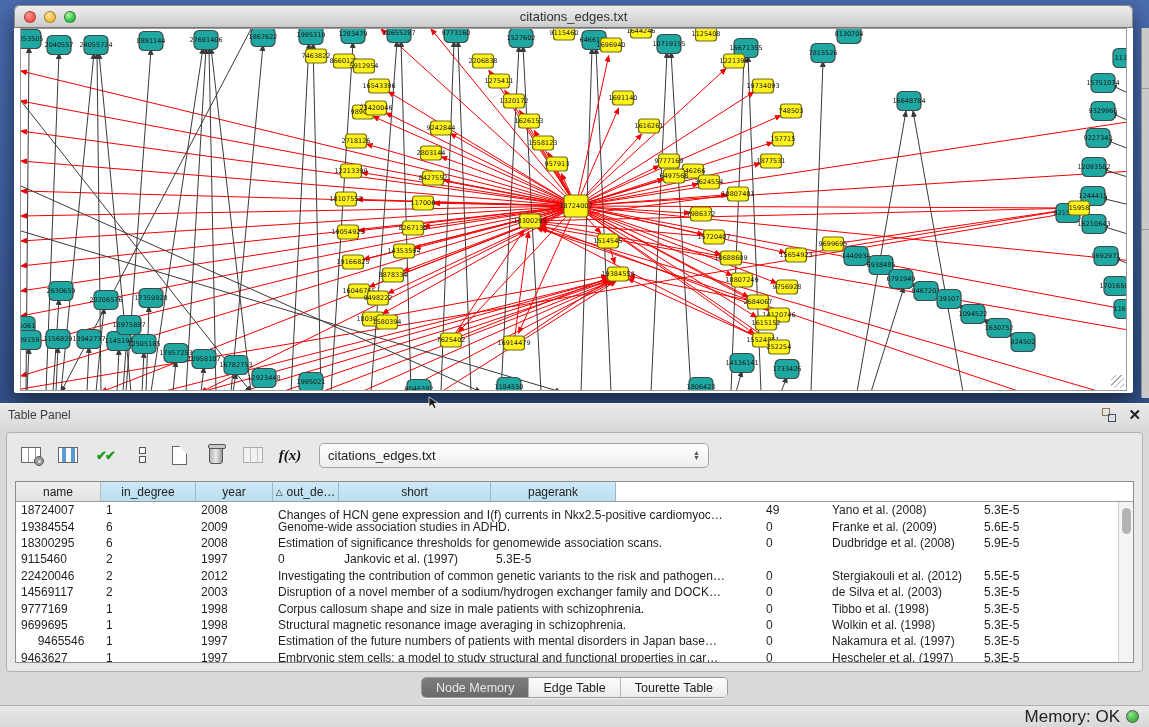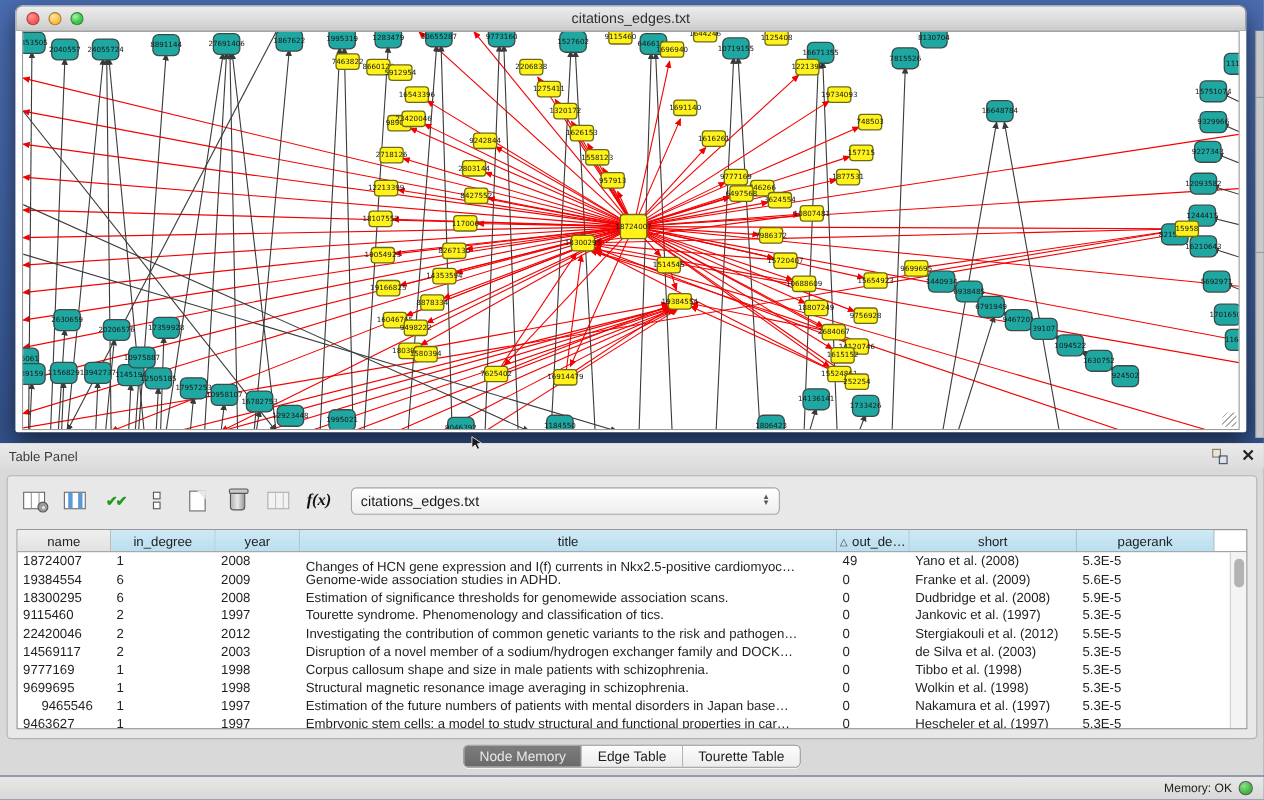--- a/index.html
+++ b/index.html
@@ -76,21 +76,21 @@
     box-shadow:0 1px 0 rgba(255,255,255,.7); }
   .seg .tab { font-size:12.5px; padding:0 14px; display:flex; align-items:center;
     background:linear-gradient(180deg,#fdfdfd,#ececec); color:#1d1d1d; border-right:1px solid #b5b5b5; }
   .seg .tab:last-child { border-right:none; }
   .seg .tab.active { background:linear-gradient(180deg,#7d7d7d,#6a6a6a); color:#e8e8e8; }
 
   
   .statusbar { position:absolute; left:0; bottom:0; width:1149px; height:22px;
     background:linear-gradient(180deg,#e8e8e8,#d8d8d8); border-top:1px solid #b0b0b0;
     display:flex; align-items:center; justify-content:flex-end; padding-right:10px; gap:6px; }
-  .mem-label { font-size:11px; color:#222; }
+  .mem-label { font-size:17px; color:#222; }
   .mem-dot { width:13px; height:13px; border-radius:50%;
     background:radial-gradient(circle at 35% 30%,#8ee08a,#3cb83c 65%); border:1px solid #555; }
 
   .cursor-icon { position:absolute; left:428px; top:396px; z-index:50; }
 
   
   .mini-table { width:20px; height:16px; border:1px solid #666; background:#fff; position:relative; }
   .mini-table .hd { height:4px; background:#7fb2e5; border-bottom:1px solid #666; }
   .mini-table .col { position:absolute; top:0; bottom:0; width:1px; background:#999; }
   .gear { position:absolute; right:-4px; bottom:-4px; width:10px; height:10px; border-radius:50%;
@@ -835,23 +835,20 @@
       <div class="tbl-head" id="tbl-head">
           <div class="th gray" style="width: 85px;">
             <span>name</span>
           </div>
           <div class="th" style="width: 95px;">
             <span>in_degree</span>
           </div>
           <div class="th" style="width: 77px;">
             <span>year</span>
           </div>
-          <div class="th" style="width: 488px;">
-            <span>title</span>
-          </div>
           <div class="th" style="width: 66px;">
             <span class="sort">△</span>
             <span>out_de…</span>
           </div>
           <div class="th" style="width: 152px;">
             <span>short</span>
           </div>
           <div class="th" style="width: 125px;">
             <span>pagerank</span>
           </div>
@@ -881,21 +878,20 @@
             <div class="td" style="width: 77px;">2008</div>
             <div class="td" style="width: 488px;">Estimation of significance thresholds for genomewide association scans.</div>
             <div class="td" style="width: 66px;">0</div>
             <div class="td" style="width: 152px;">Dudbridge et al. (2008)</div>
             <div class="td" style="width: 125px;">5.9E-5</div>
           </div>
           <div class="tr">
             <div class="td" style="width: 85px;">9115460</div>
             <div class="td" style="width: 95px;">2</div>
             <div class="td" style="width: 77px;">1997</div>
-            <div class="td" style="width: 488px;">Tourette syndrome. Phenomenology and classification of tics.</div>
             <div class="td" style="width: 66px;">0</div>
             <div class="td" style="width: 152px;">Jankovic et al. (1997)</div>
             <div class="td" style="width: 125px;">5.3E-5</div>
           </div>
           <div class="tr">
             <div class="td" style="width: 85px;">22420046</div>
             <div class="td" style="width: 95px;">2</div>
             <div class="td" style="width: 77px;">2012</div>
             <div class="td" style="width: 488px;">Investigating the contribution of common genetic variants to the risk and pathogen…</div>
             <div class="td" style="width: 66px;">0</div>

